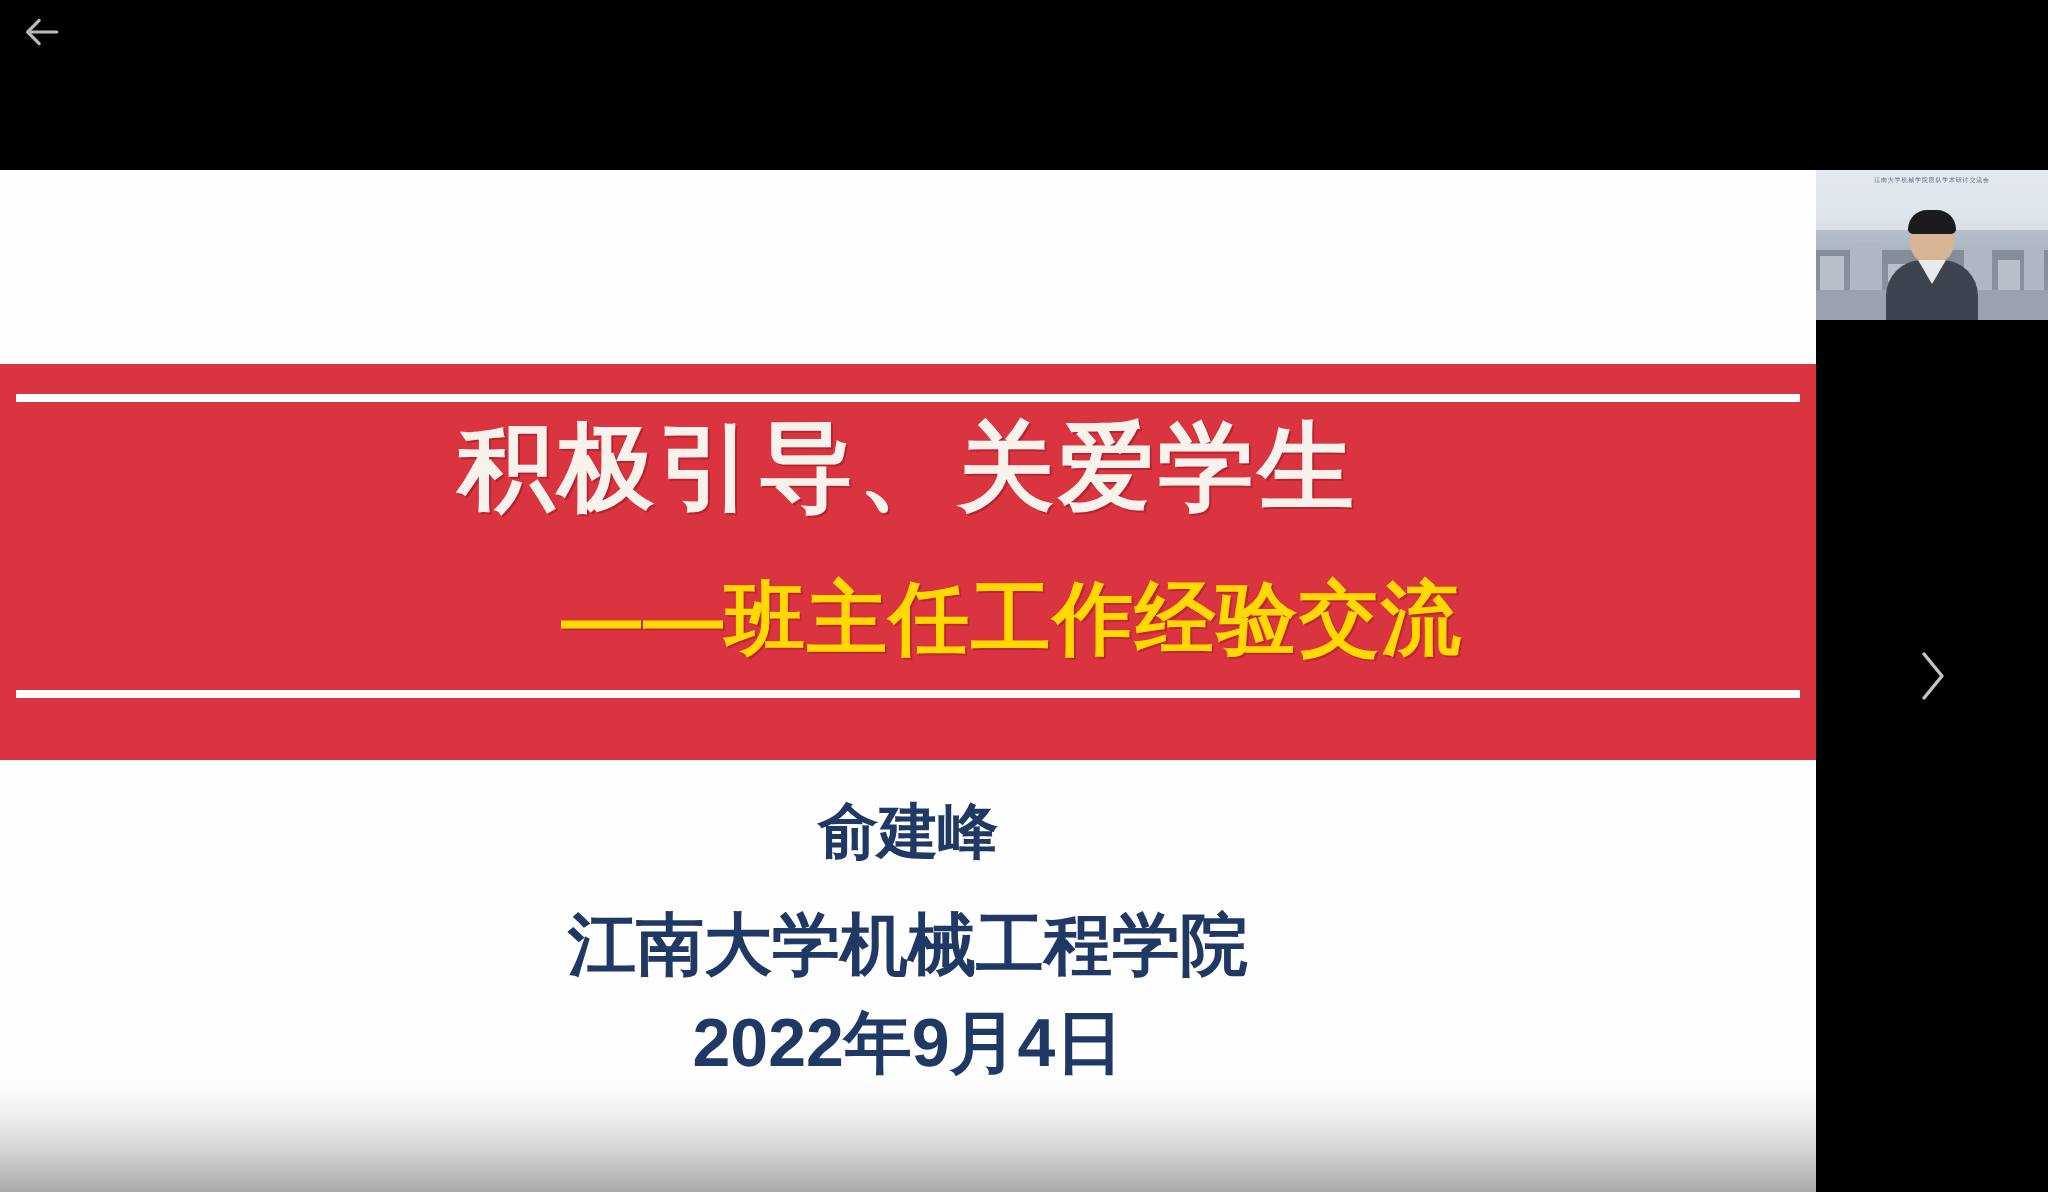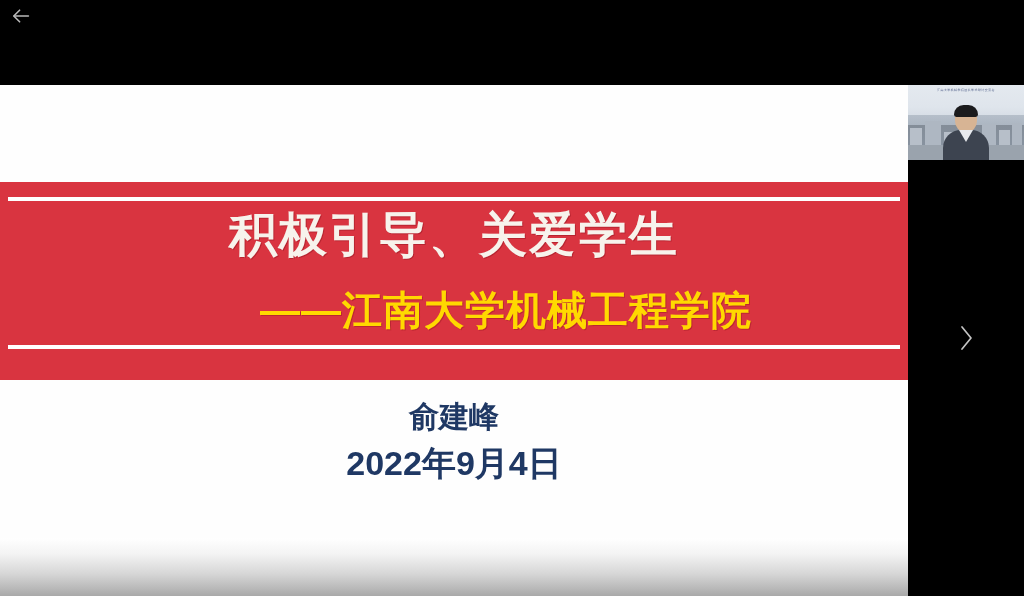--- a/index.html
+++ b/index.html
@@ -182,27 +182,28 @@
     </div>
   </div>
 
   <div id="slide">
 
     <div id="banner">
       <div class="banner-rule" id="banner-rule-top"></div>
 
       <div id="title-main">积极引导、关爱学生</div>
 
-      <div id="title-sub">——江南大学机械工程学院</div>
+      <div id="title-sub">——班主任工作经验交流</div>
 
       <div class="banner-rule" id="banner-rule-bottom"></div>
     </div>
 
     <div id="presenter-block">
       <div class="pres-line" id="presenter-name">俞建峰</div>
+      <div class="pres-line" id="presenter-org">江南大学机械工程学院</div>
       <div class="pres-line" id="presenter-date">2022年9月4日</div>
     </div>
 
     <div id="slide-bottom-fade"></div>
   </div>
 
   <div id="rail">
 
     <div id="webcam">
       <div id="webcam-sky"></div>

